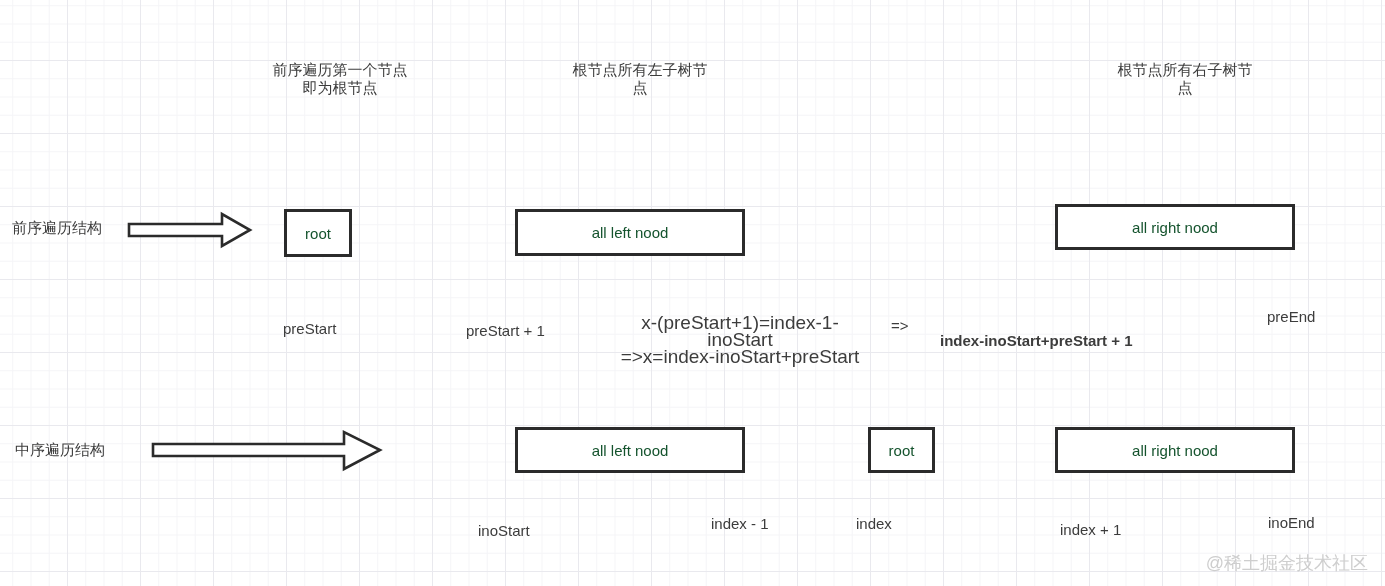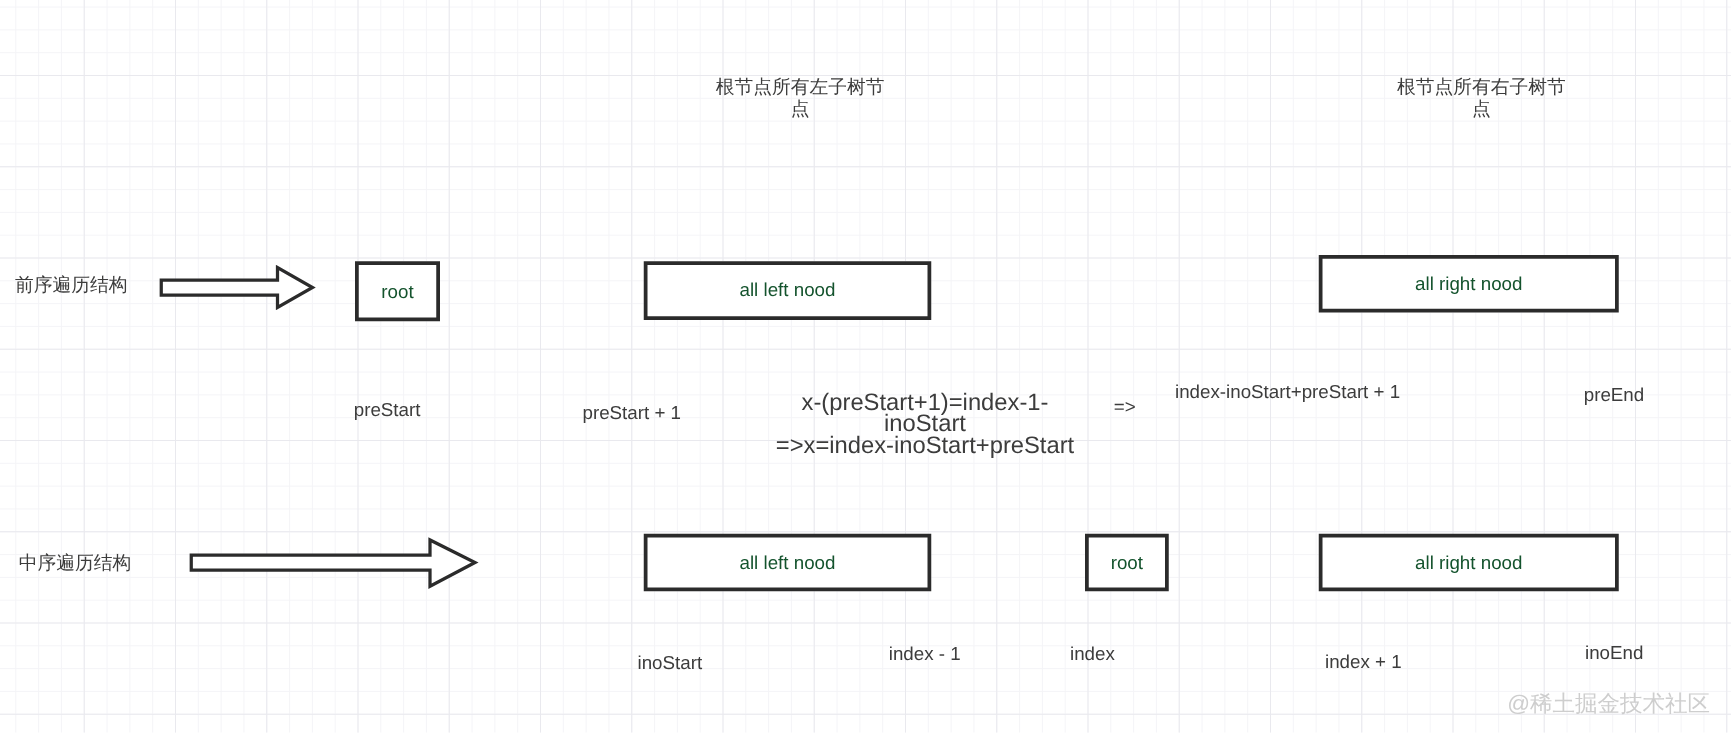--- a/index.html
+++ b/index.html
@@ -70,20 +70,22 @@
     color: #cecece;
     white-space: nowrap;
   }
   svg { display: block; }
 </style>
 </head>
 <body>
 
 <div class="canvas">
 
+  <div class="abs top-note" style="left:240px; top:61px; width:200px;">前序遍历第一个节点
+即为根节点</div>
   <div class="abs top-note" style="left:540px; top:61px; width:200px;">根节点所有左子树节
 点</div>
   <div class="abs top-note" style="left:1085px; top:61px; width:200px;">根节点所有右子树节
 点</div>
 
   <div class="abs row-label" style="left:12px; top:219px;">前序遍历结构</div>
 
   <span class="abs" style="left:126px; top:210px;">
     <svg width="130" height="40" viewBox="0 0 130 40">
       <polygon points="3,14 96,14 96,4 124,20 96,36 96,26 3,26" fill="#ffffff" stroke="#2b2b2b" stroke-width="2.6" stroke-linejoin="miter"></polygon>
@@ -98,42 +100,42 @@
   </div>
   <div class="node-box" style="left:1055px; top:204px; width:240px; height:46px;">
     <span>all right nood</span>
   </div>
 
   <div class="marker" style="left:283px; top:320px;text-align:center;">preStart</div>
   <div class="marker" style="left:466px; top:322px;">preStart + 1</div>
   <div class="equation" style="left:612px; top:314px; width:256px;">x-(preStart+1)=index-1-inoStart
 =&gt;x=index-inoStart+preStart</div>
   <div class="marker" style="left:891px; top:317px;">=&gt;</div>
-  <div class="marker" style="left:940px; top:305px;">index-inoStart+preStart + 1</div>
+  <div class="marker" style="left:940px; top:332px;font-weight:bold;">index-inoStart+preStart + 1</div>
   <div class="marker" style="left:1267px; top:308px;">preEnd</div>
 
   <div class="abs row-label" style="left:15px; top:441px;">中序遍历结构</div>
 
   <span class="abs" style="left:150px; top:428px;">
     <svg width="234" height="46" viewBox="0 0 234 46">
       <polygon points="3,16 194,16 194,4 230,22 194,41 194,28 3,28" fill="#ffffff" stroke="#2b2b2b" stroke-width="2.6" stroke-linejoin="miter"></polygon>
     </svg>
   </span>
 
   <div class="node-box" style="left:515px; top:427px; width:230px; height:46px;">
     <span>all left nood</span>
   </div>
   <div class="node-box" style="left:868px; top:427px; width:67px; height:46px;">
     <span>root</span>
   </div>
   <div class="node-box" style="left:1055px; top:427px; width:240px; height:46px;">
     <span>all right nood</span>
   </div>
 
-  <div class="marker" style="left:478px; top:522px;margin-left:32px;">inoStart</div>
+  <div class="marker" style="left:478px; top:522px;">inoStart</div>
   <div class="marker" style="left:711px; top:515px;">index - 1</div>
   <div class="marker" style="left:856px; top:515px;">index</div>
   <div class="marker" style="left:1032px; top:521px;margin-left:28px;">index + 1</div>
   <div class="marker" style="left:1268px; top:514px;">inoEnd</div>
 
   <div class="watermark">@稀土掘金技术社区</div>
 
 </div>
 
 </body></html>

